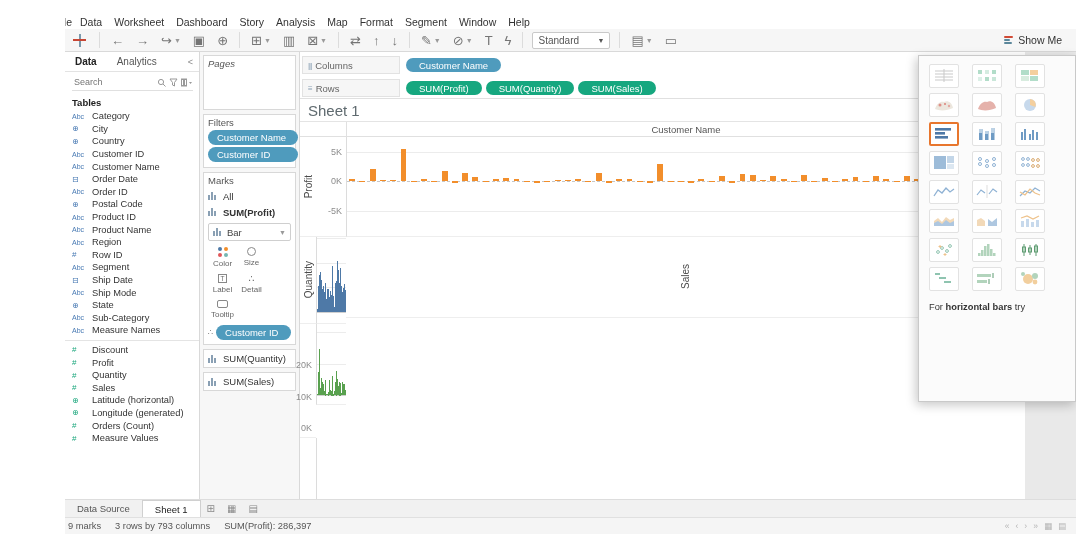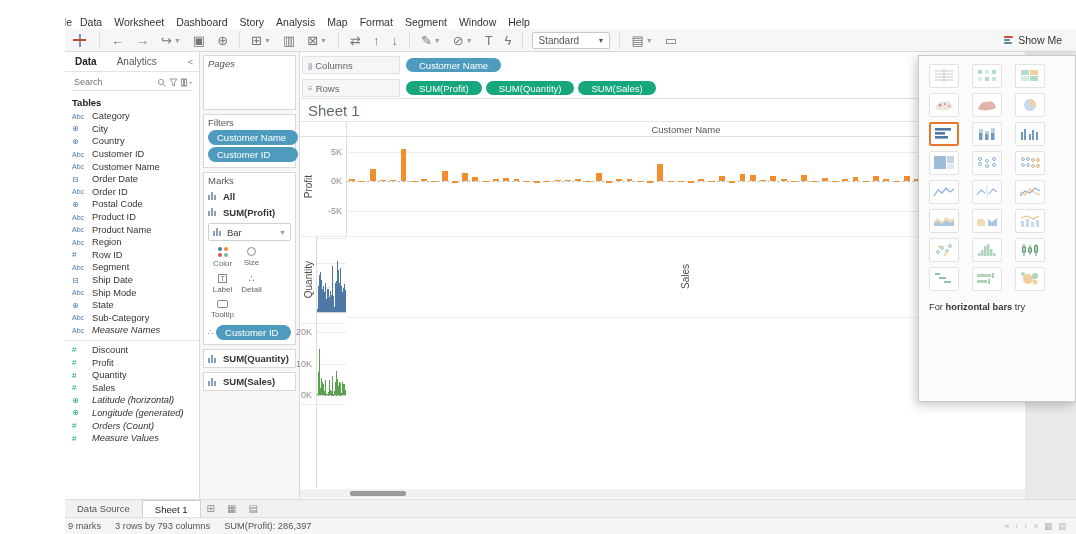--- a/index.html
+++ b/index.html
@@ -46,30 +46,30 @@
   .dp-search{display:flex;align-items:center;height:17px;margin:2px 6px 2px 7px;border-bottom:1px solid #e0e0e0;gap:3px;}
   .dp-search input{border:none;outline:none;flex:1;min-width:10px;font-size:9px;color:#555;font-family:inherit;background:transparent;}
   .dp-search svg{flex:none;}
   .dp-tables{font-weight:bold;font-size:9.5px;padding:4px 7px 2px 7px;color:#222;}
   .field{display:flex;align-items:center;gap:4px;height:12.6px;padding:0 7px;white-space:nowrap;overflow:hidden;}
   .field .fic{flex:none;width:16px;font-size:8px;text-align:left;}
   .fic.dim{color:#4779b3;}
   .fic.meas{color:#1ca77d;}
   .fic.abc{font-size:7px;letter-spacing:0;}
   .field .flb{font-size:9.3px;color:#333;}
-  .field.italic .flb{font-style:italic;text-align:center;}
+  .field.italic .flb{text-align:center;}
   .fdivider{height:1px;background:#e4e4e4;margin:3px 0;}
   
   .shelfcol{position:absolute;left:135px;top:0;width:100px;height:447px;background:#f7f7f7;border-right:1px solid #d9d9d9;padding:3px 3px;font-size:9.5px;color:#555;}
   .card{background:#fff;border:1px solid #d8d8d8;margin-bottom:4px;padding:2px 4px 4px 4px;}
   .card .chead{font-size:9.5px;color:#555;margin-bottom:2px;}
   .card.pages{height:55px;font-style:italic;}
   .pill{display:inline-flex;align-items:center;height:15px;border-radius:8px;color:#fff;font-size:9.5px;padding:0 9px;white-space:nowrap;}
   .pill.block{display:flex;width:90px;margin:1.5px 0;}
-  .marks-row{display:flex;align-items:center;gap:5px;height:16px;color:#333;font-size:9.5px;font-weight:bold;}
+  .marks-row{display:flex;align-items:center;gap:5px;height:16px;color:#333;font-size:9.5px;}
   .marks-row.bold{font-weight:bold;}
   .micon{position:relative;width:10px;height:10px;flex:none;}
   .micon::before{content:"";position:absolute;bottom:1px;left:0;width:2px;height:5px;background:#8aa0b4;box-shadow:6px 0 0 #8aa0b4;}
   .micon::after{content:"";position:absolute;bottom:1px;left:3px;width:2px;height:8px;background:#8aa0b4;}
   .mark-select{display:flex;align-items:center;height:18px;border:1px solid #cfcfcf;border-radius:2px;background:#fff;margin:3px 0;padding:0 4px;gap:4px;color:#444;}
   .mark-select .caret{margin-left:auto;font-size:7px;color:#999;}
   .mbtns{display:flex;flex-wrap:wrap;margin:2px 0 2px 0;}
   .mbtn{width:29px;display:flex;flex-direction:column;align-items:center;gap:2px;padding:3px 0;color:#666;font-size:8px;}
   .color-ic{width:4px;height:4px;border-radius:50%;background:#4e79a7;box-shadow:6px 0 0 #f28e2b,0 6px 0 #e15759,6px 6px 0 #76b7b2;margin:0 6px 6px 0;}
   .size-ic{width:9px;height:9px;border:1px solid #888;border-radius:50%;}
@@ -600,21 +600,21 @@
               <div class="bar" style="left: 91.2273%; width: 0.878788%; background: rgb(78, 121, 167); top: 51.1186px; height: 23.5932px;"></div>
               <div class="bar" style="left: 92.7424%; width: 0.878788%; background: rgb(78, 121, 167); top: 63.8983px; height: 10.8136px;"></div>
               <div class="bar" style="left: 94.2576%; width: 0.878788%; background: rgb(78, 121, 167); top: 46.6949px; height: 28.0169px;"></div>
               <div class="bar" style="left: 95.7727%; width: 0.878788%; background: rgb(78, 121, 167); top: 59.9661px; height: 14.7458px;"></div>
               <div class="bar" style="left: 97.2879%; width: 0.878788%; background: rgb(78, 121, 167); top: 53.0847px; height: 21.6271px;"></div>
               <div class="bar" style="left: 98.803%; width: 0.878788%; background: rgb(78, 121, 167); top: 65.8644px; height: 8.84746px;"></div>
             </div>
             <div class="crow-name" style="height: 81px;">
               <span>Sales</span>
             </div>
-            <div class="crow-ticks" style="height: 81px;">
+            <div class="crow-ticks" style="height: 81px; margin-top: 33px;">
               <span style="top: 2.94118px;">20K</span>
               <span style="top: 34.7059px;">10K</span>
               <span style="top: 66.4706px;">0K</span>
             </div>
             <div class="crow-bars" style="height: 81px;">
               <div class="grid" style="top: 7.94118px;"></div>
               <div class="grid" style="top: 39.7059px;"></div>
               <div class="grid zero" style="top: 71.4706px;"></div>
               <div class="bar" style="left: 0.318182%; width: 0.878788%; background: rgb(89, 161, 79); top: 69.8824px; height: 1.58824px;"></div>
               <div class="bar" style="left: 1.83333%; width: 0.878788%; background: rgb(89, 161, 79); top: 68.2941px; height: 3.17647px;"></div>

